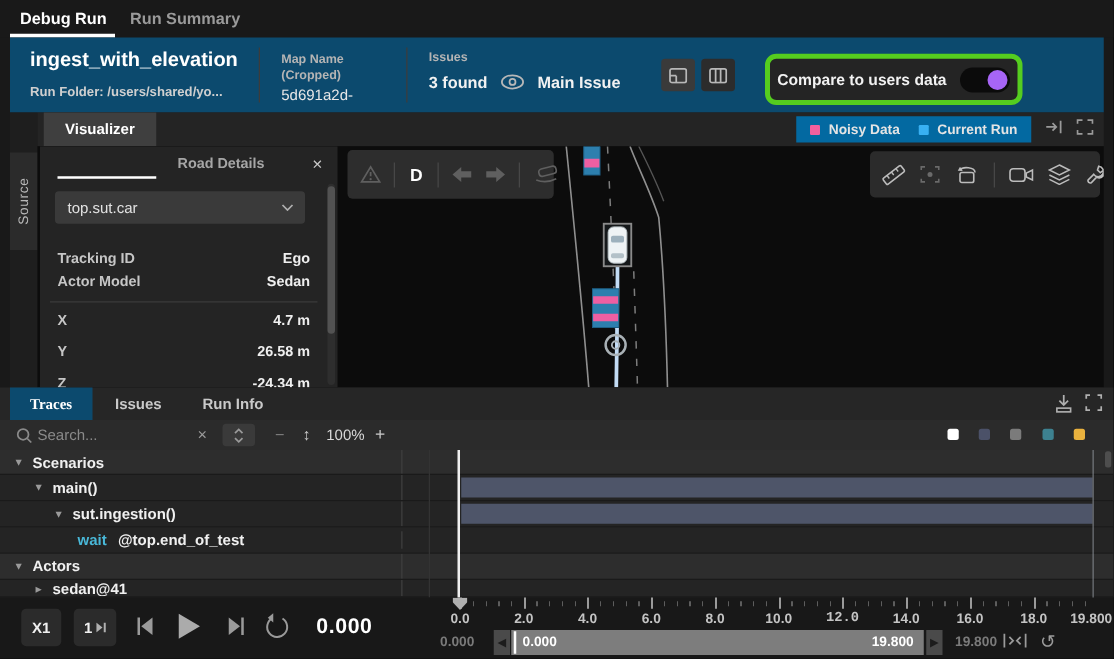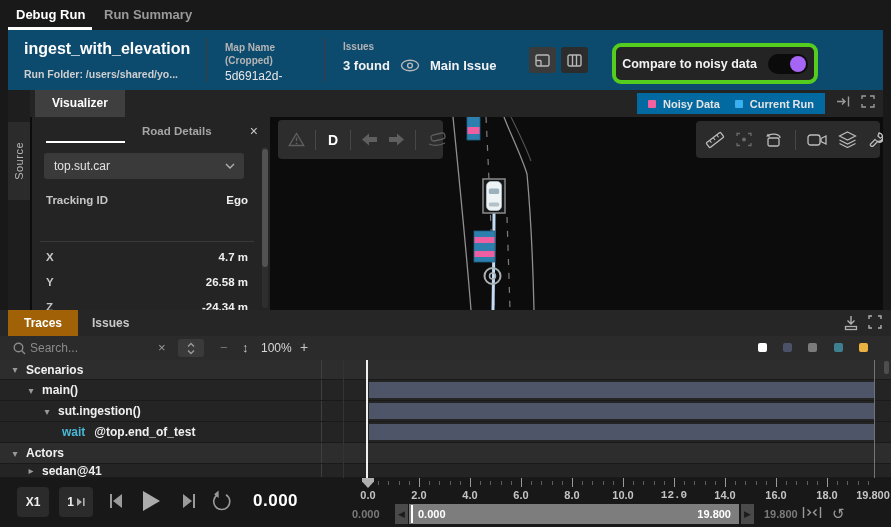--- a/index.html
+++ b/index.html
@@ -77,21 +77,21 @@
   .ap-row { position:absolute; left:14px; right:22px; height:26px; display:flex; align-items:center; justify-content:space-between; }
   .ap-label { font-size:11.5px; color:#c6c6c6; font-weight:bold; }
   .ap-value { font-size:11.5px; color:#efefef; font-weight:bold; }
   #ap-divider { position:absolute; left:8px; right:16px; top:124px; height:1px; background:#3a3a3a; }
   #ap-scroll { position:absolute; right:2px; top:30px; bottom:2px; width:6px; background:#2e2e2e; border-radius:3px; }
   #ap-thumb { position:absolute; right:0; top:2px; width:6px; height:118px; background:#525252; border-radius:3px; }
 
   
   #traces-tabs { position:absolute; left:0; right:0; top:310px; height:26px; background:#262626; }
   .tr-tab { position:absolute; top:0; height:26px; line-height:26px; padding:0 16px; font-size:12px; font-weight:bold; color:#c9c9c9; white-space:nowrap; }
-  #tr-tab-traces { left:8px; background:#a16207; color:#fff; }
+  #tr-tab-traces { left:8px; background:#0c4a6e; color:#fff;font-family:Liberation Serif, serif; }
   #tr-tab-issues { left:76px; }
   #tr-tab-runinfo { left:146px; }
   #tr-download { position:absolute; right:32px; top:5px; color:#b0b0b0; }
   #tr-fullscreen { position:absolute; right:9px; top:5px; color:#b0b0b0; }
 
   #traces-controls { position:absolute; left:0; right:0; top:336px; height:24px; background:#2b2b2b; }
   #search-icon { position:absolute; left:13px; top:6px; color:#8a8a8a; }
   #search-input { position:absolute; left:30px; top:2px; width:126px; height:20px; background:transparent; border:none; outline:none; color:#cfcfcf; font-size:12px; font-family:"Liberation Sans",sans-serif; }
   #search-input::placeholder { color:#8a8a8a; }
   #search-clear { position:absolute; left:158px; top:0; height:24px; line-height:24px; font-size:13px; color:#9a9a9a; }
@@ -196,21 +196,21 @@
         </svg>
     </div>
     <div id="layout-btn-2" class="icon-btn">
       <svg width="15" height="13" viewBox="0 0 15 13">
           <rect x="1" y="1" width="13" height="11" rx="1.5" fill="none" stroke="currentColor" stroke-width="1.4"></rect>
           <line x1="5.5" y1="1" x2="5.5" y2="12" stroke="currentColor" stroke-width="1.4"></line>
           <line x1="9.5" y1="1" x2="9.5" y2="12" stroke="currentColor" stroke-width="1.4"></line>
         </svg>
     </div>
     <div id="compare-box" style="border-color: rgb(85, 205, 31);">
-      <span id="compare-label">Compare to noisy data</span>
+      <span id="compare-label">Compare to users data</span>
       <span id="compare-toggle">
         <span id="compare-knob" style="background-color: rgb(167, 101, 246);"></span>
       </span>
     </div>
   </div>
 
   <div id="source-rail">
     <div id="source-tab">
       <span id="source-text">Source</span>
     </div>
@@ -358,23 +358,27 @@
         <span id="actor-close">×</span>
       </div>
       <div id="actor-select">
         <span id="actor-select-value">top.sut.car</span>
         <span id="actor-select-chevron">
           <svg width="10" height="6" viewBox="0 0 10 6">
               <path d="M1 1 L5 5 L9 1" fill="none" stroke="currentColor" stroke-width="1.4"></path>
             </svg>
         </span>
       </div>
-      <div class="ap-row" style="top:70px;">
+      <div class="ap-row" style="top:70px;align-items:flex-end;">
         <span class="ap-label">Tracking ID</span>
         <span class="ap-value">Ego</span>
+      </div>
+      <div class="ap-row" style="top:96px;">
+        <span class="ap-label">Actor Model</span>
+        <span class="ap-value">Sedan</span>
       </div>
       <div id="ap-divider"></div>
       <div class="ap-row" style="top:127px;">
         <span class="ap-label">X</span>
         <span class="ap-value">4.7 m</span>
       </div>
       <div class="ap-row" style="top:152px;">
         <span class="ap-label">Y</span>
         <span class="ap-value">26.58 m</span>
       </div>
@@ -384,20 +388,21 @@
       </div>
       <div id="ap-scroll">
           <div id="ap-thumb"></div>
         </div>
     </div>
   </div>
 
   <div id="traces-tabs">
     <span class="tr-tab" id="tr-tab-traces">Traces</span>
     <span class="tr-tab" id="tr-tab-issues">Issues</span>
+    <span class="tr-tab" id="tr-tab-runinfo">Run Info</span>
     <span id="tr-download" class="icon-btn">
       <svg width="16" height="16" viewBox="0 0 16 16">
           <path d="M8 1 V9 M4.5 5.5 L8 9 L11.5 5.5" fill="none" stroke="currentColor" stroke-width="1.4"></path>
           <rect x="2.5" y="11.5" width="11" height="3" fill="none" stroke="currentColor" stroke-width="1.3"></rect>
         </svg>
     </span>
     <span id="tr-fullscreen" class="icon-btn">
       <svg width="14" height="14" viewBox="0 0 14 14">
           <path d="M1 4 V1 H4 M10 1 H13 V4 M13 10 V13 H10 M4 13 H1 V10" fill="none" stroke="currentColor" stroke-width="1.4"></path>
         </svg>
@@ -448,21 +453,21 @@
     </div>
     <div class="g-row" style="height:21px;">
       <div class="g-label" style="padding-left:42px;">
         <span class="caret">▾</span>
         <span class="g-text">sut.ingestion()</span>
       </div>
       <div class="g-track">
           <div class="bar" style="background-color: rgb(78, 85, 105);"></div>
         </div>
     </div>
-    <div class="g-row" style="height:21px;">
+    <div class="g-row" style="height:21px;align-items:center;">
       <div class="g-label" style="padding-left:62px; gap:9px;">
         <span class="kw">wait</span>
         <span class="g-text">@top.end_of_test</span>
       </div>
       <div class="g-track">
           <div class="bar" style="background-color: rgb(78, 85, 105);"></div>
         </div>
     </div>
     <div class="g-row section" style="height:21px;">
       <div class="g-label" style="padding-left:10px;">

